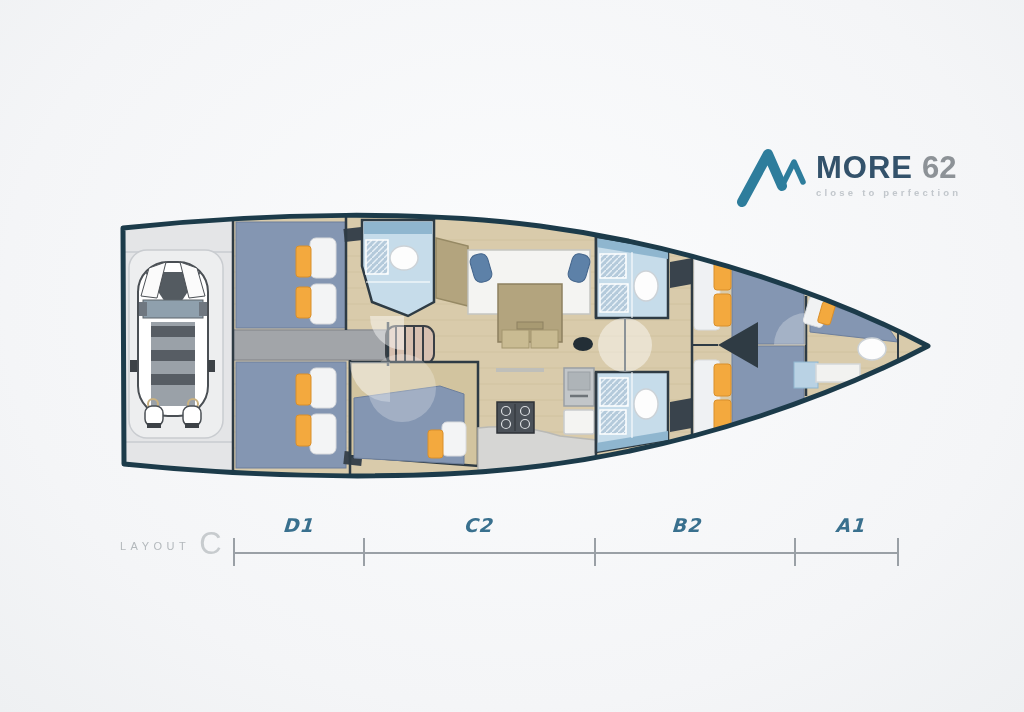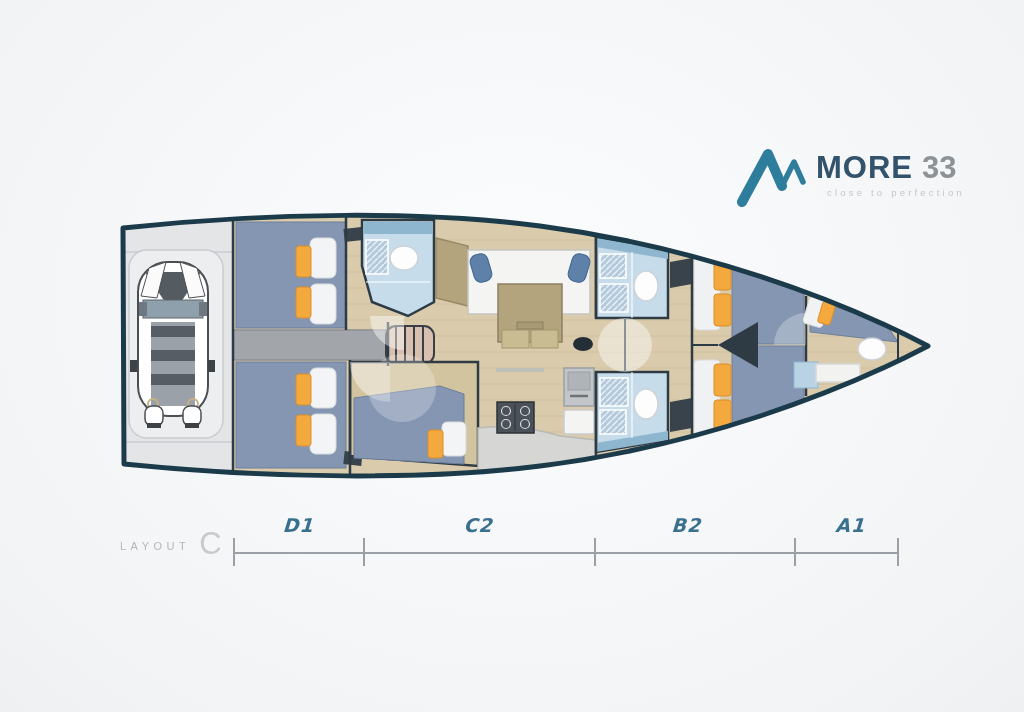--- a/index.html
+++ b/index.html
@@ -8,21 +8,21 @@
     background:radial-gradient(ellipse at 50% 42%, #fbfcfd 0%, #f4f5f7 70%, #eef0f2 100%);
     font-family:"Liberation Sans","DejaVu Sans",sans-serif;
   }
   
   .brand{position:absolute;left:728px;top:140px;display:flex;align-items:flex-start;}
   .brand-mark{width:84px;height:68px;}
   .brand-text{margin-left:4px;margin-top:12px;}
   .brand-line{display:flex;align-items:baseline;line-height:1;}
   .brand-name{font-size:31px;font-weight:800;letter-spacing:1px;color:#33526b;}
   .brand-model{font-size:31px;font-weight:600;color:#8d9297;margin-left:9px;}
-  .brand-tagline{font-size:9.5px;letter-spacing:3.2px;color:#c2c7cc;margin-top:4px;font-weight:400;margin-left:11px;}
+  .brand-tagline{font-size:9.5px;letter-spacing:3.2px;color:#c2c7cc;margin-top:4px;font-weight:700;}
   
   .layout-label{position:absolute;left:120px;top:530px;display:flex;align-items:center;}
   .layout-word{font-size:11px;letter-spacing:4.5px;color:#b3b8bc;font-weight:400;}
   .layout-variant{font-size:31px;color:#c7cbce;font-weight:300;margin-left:9px;margin-top:-4px;}
   
   .scale-line{position:absolute;left:233px;top:552px;width:665px;height:1.5px;background:#9aa0a6;}
   .scale-tick{position:absolute;top:538px;width:1.5px;height:28px;background:#9aa0a6;}
   .t0{left:233px}.t1{left:363px}.t2{left:594px}.t3{left:794px}.t4{left:897px}
   .scale-label{
     position:absolute;top:514px;width:44px;text-align:center;
@@ -38,21 +38,21 @@
 <div class="canvas">
 
   <div class="brand">
     <svg class="brand-mark" viewBox="0 0 84 68">
       <polyline points="14,62 40,14 54,46" fill="none" stroke="#2e7d9c" stroke-width="10" stroke-linecap="round" stroke-linejoin="round"></polyline>
       <polyline points="54,46 66,22 75,42" fill="none" stroke="#2e7d9c" stroke-width="5.5" stroke-linecap="round" stroke-linejoin="round"></polyline>
     </svg>
     <div class="brand-text">
       <div class="brand-line">
         <span class="brand-name">MORE</span>
-        <span class="brand-model">33</span>
+        <span class="brand-model">62</span>
       </div>
       <div class="brand-tagline">close to perfection</div>
     </div>
   </div>
 
   <svg class="plan" width="1024" height="712" viewBox="0 0 1024 712">
     <defs>
       <clipPath id="hullClip">
         <path d="M123,228 C270,212 430,211 540,226 C700,247 840,300 928,346 C840,392 700,446 540,466 C430,480 270,479 124,464 Z"></path>
       </clipPath>

